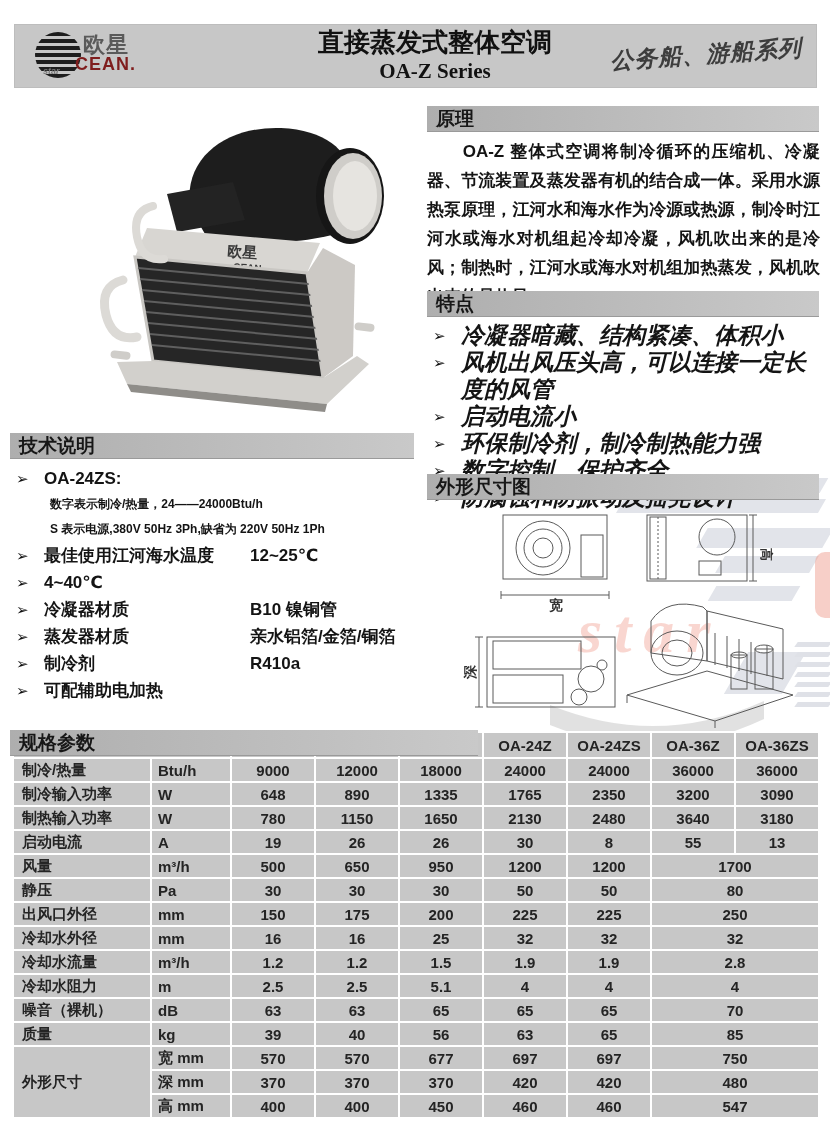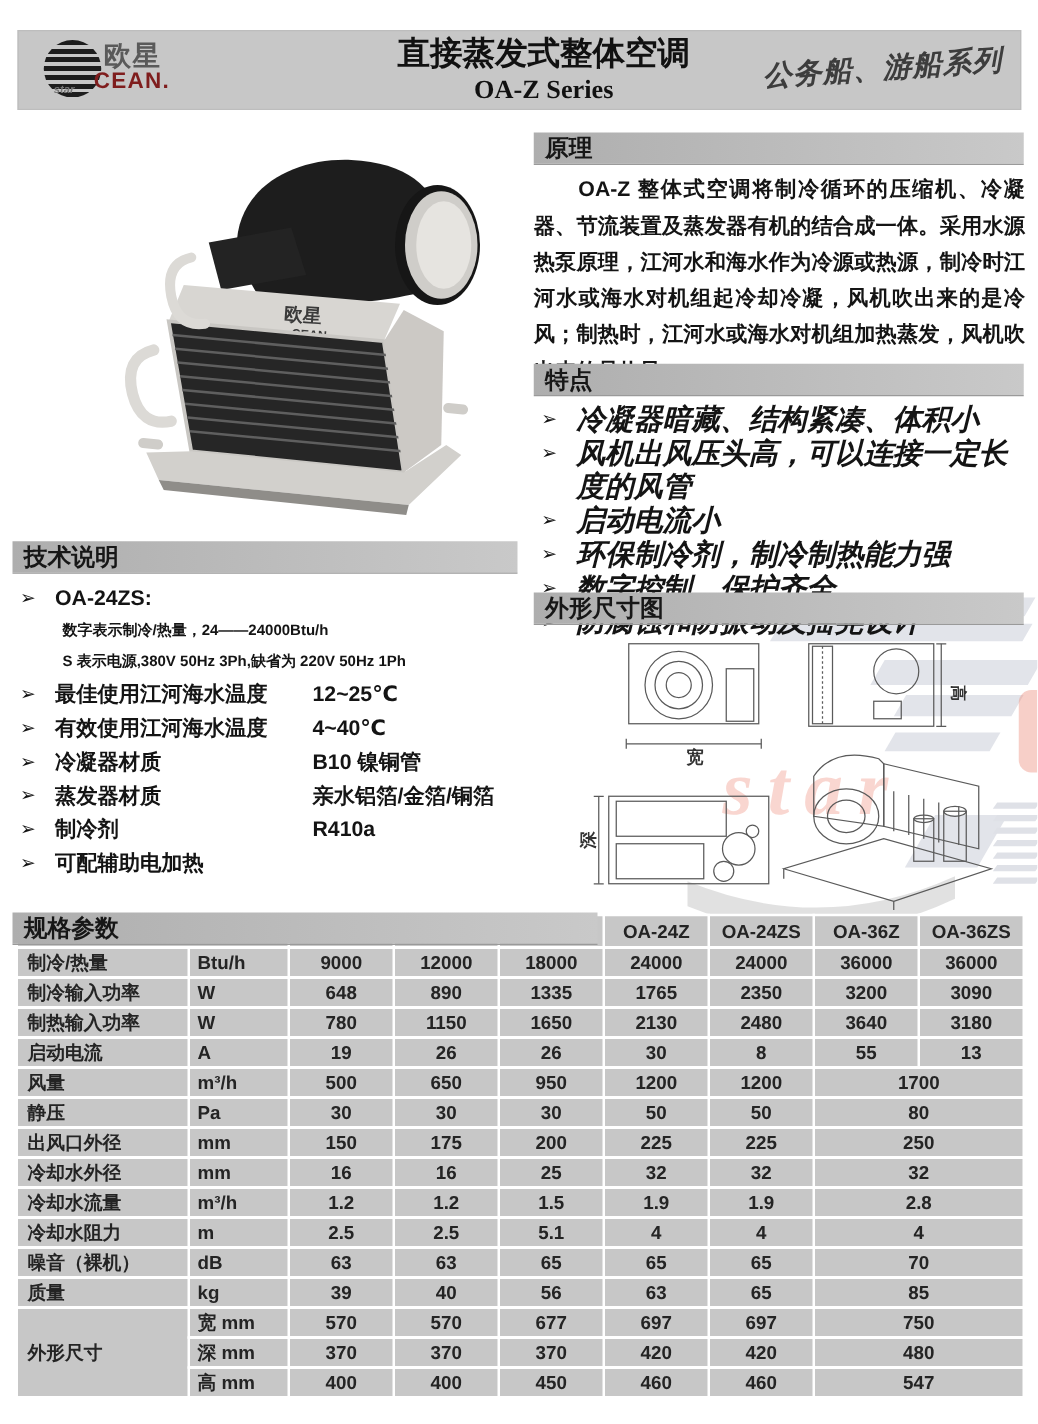--- a/index.html
+++ b/index.html
@@ -235,21 +235,20 @@
       </div>
     <div class="t-sub">数字表示制冷/热量，24——24000Btu/h</div>
     <div class="t-sub">S 表示电源,380V 50Hz 3Ph,缺省为 220V 50Hz 1Ph</div>
     <div class="b-row">
       <span class="blt">➢</span>
       <span class="t-lbl">最佳使用江河海水温度</span>
       <span class="t-val">12~25℃</span>
       </div>
     <div class="b-row">
       <span class="blt">➢</span>
-      <span class="t-lbl">有效使用江河海水温度</span>
       <span class="t-val">4~40℃</span>
       </div>
     <div class="b-row">
       <span class="blt">➢</span>
       <span class="t-lbl">冷凝器材质</span>
       <span class="t-val">B10 镍铜管</span>
       </div>
     <div class="b-row">
       <span class="blt">➢</span>
       <span class="t-lbl">蒸发器材质</span>

